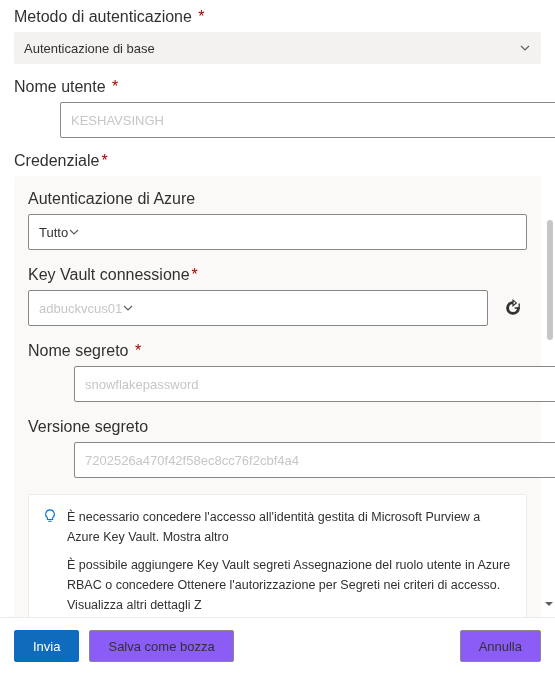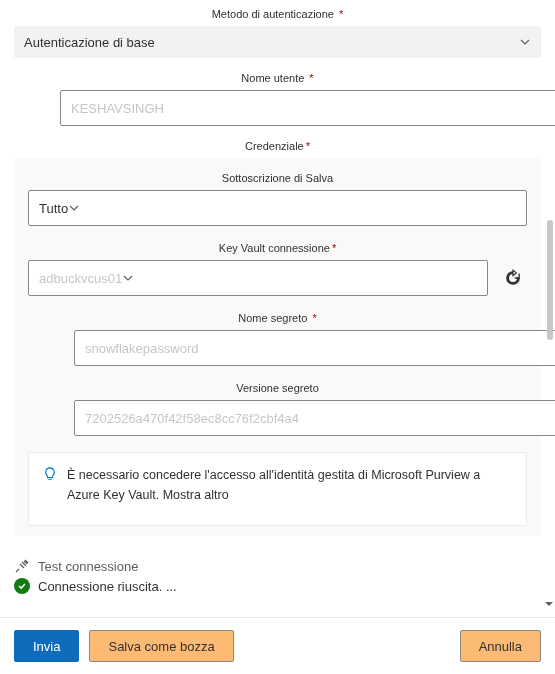--- a/index.html
+++ b/index.html
@@ -17,25 +17,24 @@
       position: relative;
       overflow: hidden;
     }
     .content {
       padding: 8px 14px 0 14px;
     }
     .field-group {
       margin-bottom: 14px;
     }
     .field-label {
-      font-size: 11px;
+      font-size: 16px;
       color: #323130;
       margin-bottom: 6px;
       display: block;
-      text-align: center;
     }
     .required {
       color: #a80000;
       margin-left: 2px;
     }
     .select-box {
       width: 100%;
       height: 32px;
       background: #f3f2f1;
       border: none;
@@ -187,21 +186,21 @@
     .btn {
       height: 32px;
       padding: 0 18px;
       font-size: 13px;
       border-radius: 2px;
       cursor: pointer;
       display: flex;
       align-items: center;
       justify-content: center;
       border: 1px solid #8a8886;
-      background: #fdba74;
+      background: #8b5cf6;
       color: #323130;
     }
     .btn-primary {
       background: #0f6cbd;
       color: #fff;
       border-color: #0f6cbd;
     }
     .scrollbar {
       position: absolute;
       right: 2px;
@@ -250,21 +249,21 @@
     <input type="text" class="text-input" placeholder="KESHAVSINGH" style="">
   </div>
 
   <div class="field-group">
     <label class="field-label">
       <span>Credenziale</span><span class="required">*</span>
     </label>
     <div class="credential-panel">
 
       <div class="field-group">
-        <label class="field-label">Sottoscrizione di Salva</label>
+        <label class="field-label">Autenticazione di Azure</label>
         <div class="select-white">
           <span>Tutto</span>
           <span class="chevron">
             <svg width="12" height="12" viewBox="0 0 12 12">
                 <path d="M2 4 L6 8 L10 4" stroke="currentColor" stroke-width="1.2" fill="none"></path>
               </svg>
           </span>
         </div>
       </div>
 
@@ -308,20 +307,27 @@
           <span class="info-icon-bulb">
             <svg width="14" height="14" viewBox="0 0 16 16">
                 <path d="M8 1 A5 5 0 0 1 11 10 L11 12 L5 12 L5 10 A5 5 0 0 1 8 1 Z M6 14 L10 14" fill="none" stroke="currentColor" stroke-width="1.2"></path>
               </svg>
           </span>
           <div class="info-text">
             <span>È necessario concedere l'accesso all'identità gestita di Microsoft Purview a Azure Key Vault.</span>
             <span class="link">Mostra altro</span>
           </div>
         </div>
+        <div class="info-row">
+          <span style="width:14px;flex-shrink:0"></span>
+          <div class="info-text">
+            <span>È possibile aggiungere Key Vault segreti Assegnazione del ruolo utente in Azure RBAC o concedere Ottenere l'autorizzazione per Segreti nei criteri di accesso.</span>
+            <span class="link">Visualizza altri dettagli Z</span>
+          </div>
+        </div>
       </div>
 
     </div>
   </div>
 </div>
 
 <div class="test-section">
   <div class="test-row">
     <span class="plug-icon">
       <svg width="16" height="16" viewBox="0 0 16 16">

